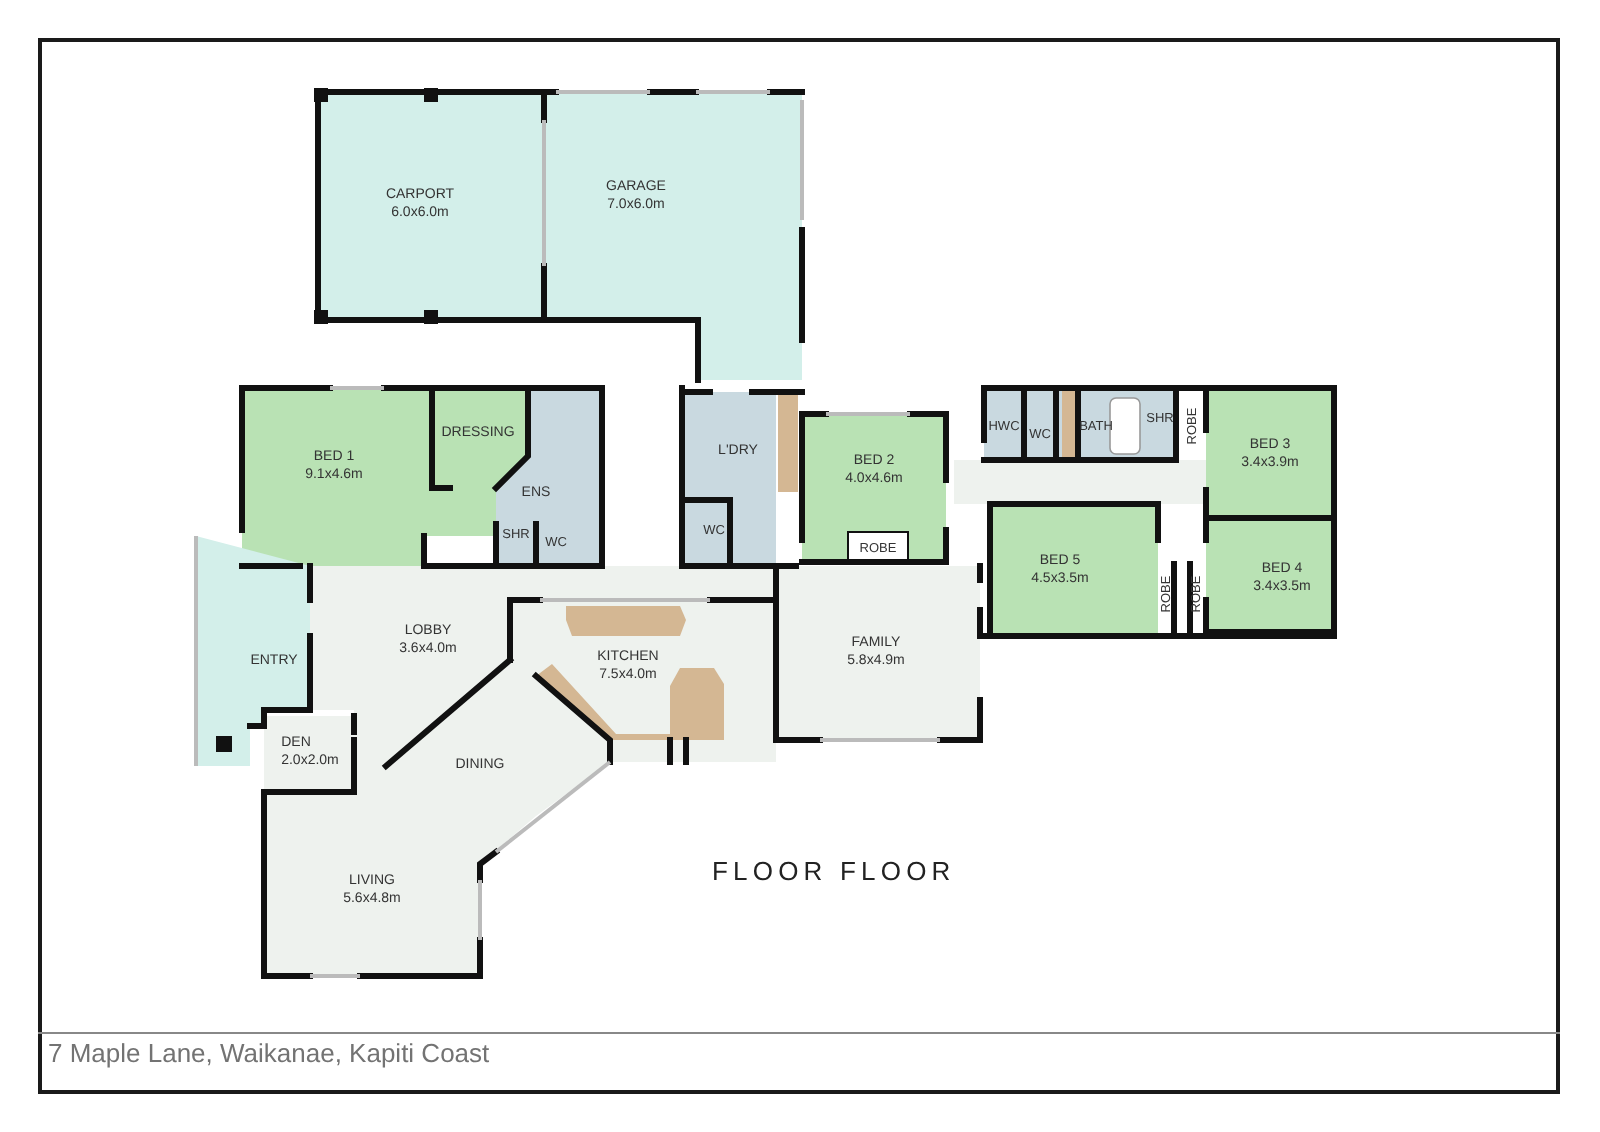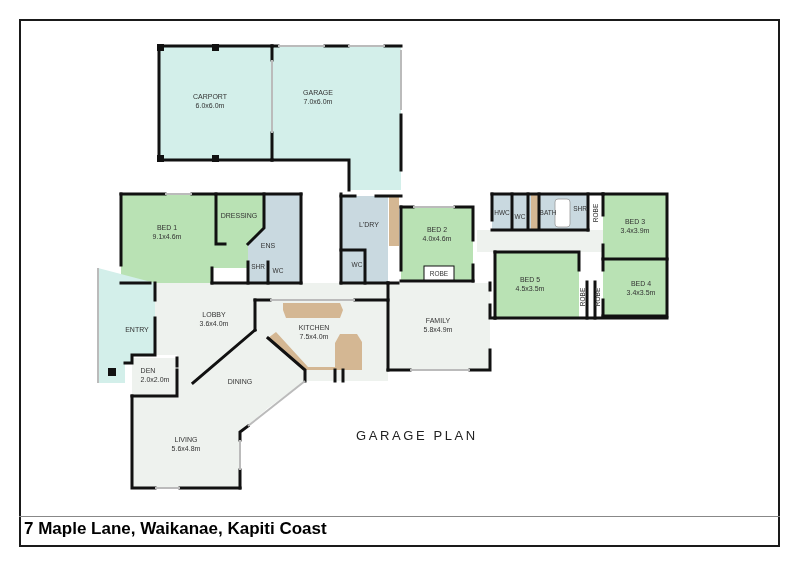--- a/index.html
+++ b/index.html
@@ -1,19 +1,19 @@
 <!DOCTYPE html>
 <html><head>
 <meta charset="utf-8">
 <style>
   html, body { margin: 0; padding: 0; background: #ffffff; }
   body { width: 800px; height: 566px; position: relative; overflow: hidden; font-family: "Liberation Sans", sans-serif; }
   .frame { position: absolute; left: 19px; top: 19px; width: 761px; height: 528px; border: 2px solid #1a1a1a; box-sizing: border-box; }
   .footer-divider { position: absolute; left: 19px; top: 516px; width: 761px; height: 1px; background: #888; }
-  .address { position: absolute; left: 24px; top: 519px; font-size: 17px; color: #000000; letter-spacing: 0px; font-weight: bold; }
+  .address { position: absolute; left: 24px; top: 519px; font-size: 13px; color: #737373; letter-spacing: 0px; }
   svg.plan { position: absolute; left: 0; top: 0; }
   .lbl { font-family: "Liberation Sans", sans-serif; font-size: 7px; fill: #333; text-anchor: middle; }
   .lbl-s { font-family: "Liberation Sans", sans-serif; font-size: 6.5px; fill: #333; text-anchor: middle; }
   .title { position: absolute; left: 356px; top: 428px; font-size: 13px; letter-spacing: 2.6px; color: #222; }
 </style>
 </head>
 <body>
 
 <div class="frame"></div>
 
@@ -207,15 +207,15 @@
     <text class="lbl" x="438" y="323">FAMILY</text>
     <text class="lbl" x="438" y="332">5.8x4.9m</text>
     <text class="lbl" x="148" y="373">DEN</text>
     <text class="lbl" x="155" y="382">2.0x2.0m</text>
     <text class="lbl" x="240" y="384">DINING</text>
     <text class="lbl" x="186" y="442">LIVING</text>
     <text class="lbl" x="186" y="451">5.6x4.8m</text>
   </g>
 </svg>
 
-<div class="title">GARAGE PLAN</div>
+<div class="title">FLOOR FLOOR</div>
 <div class="footer-divider"></div>
 <div class="address">7 Maple Lane, Waikanae, Kapiti Coast</div>
 
 </body></html>

